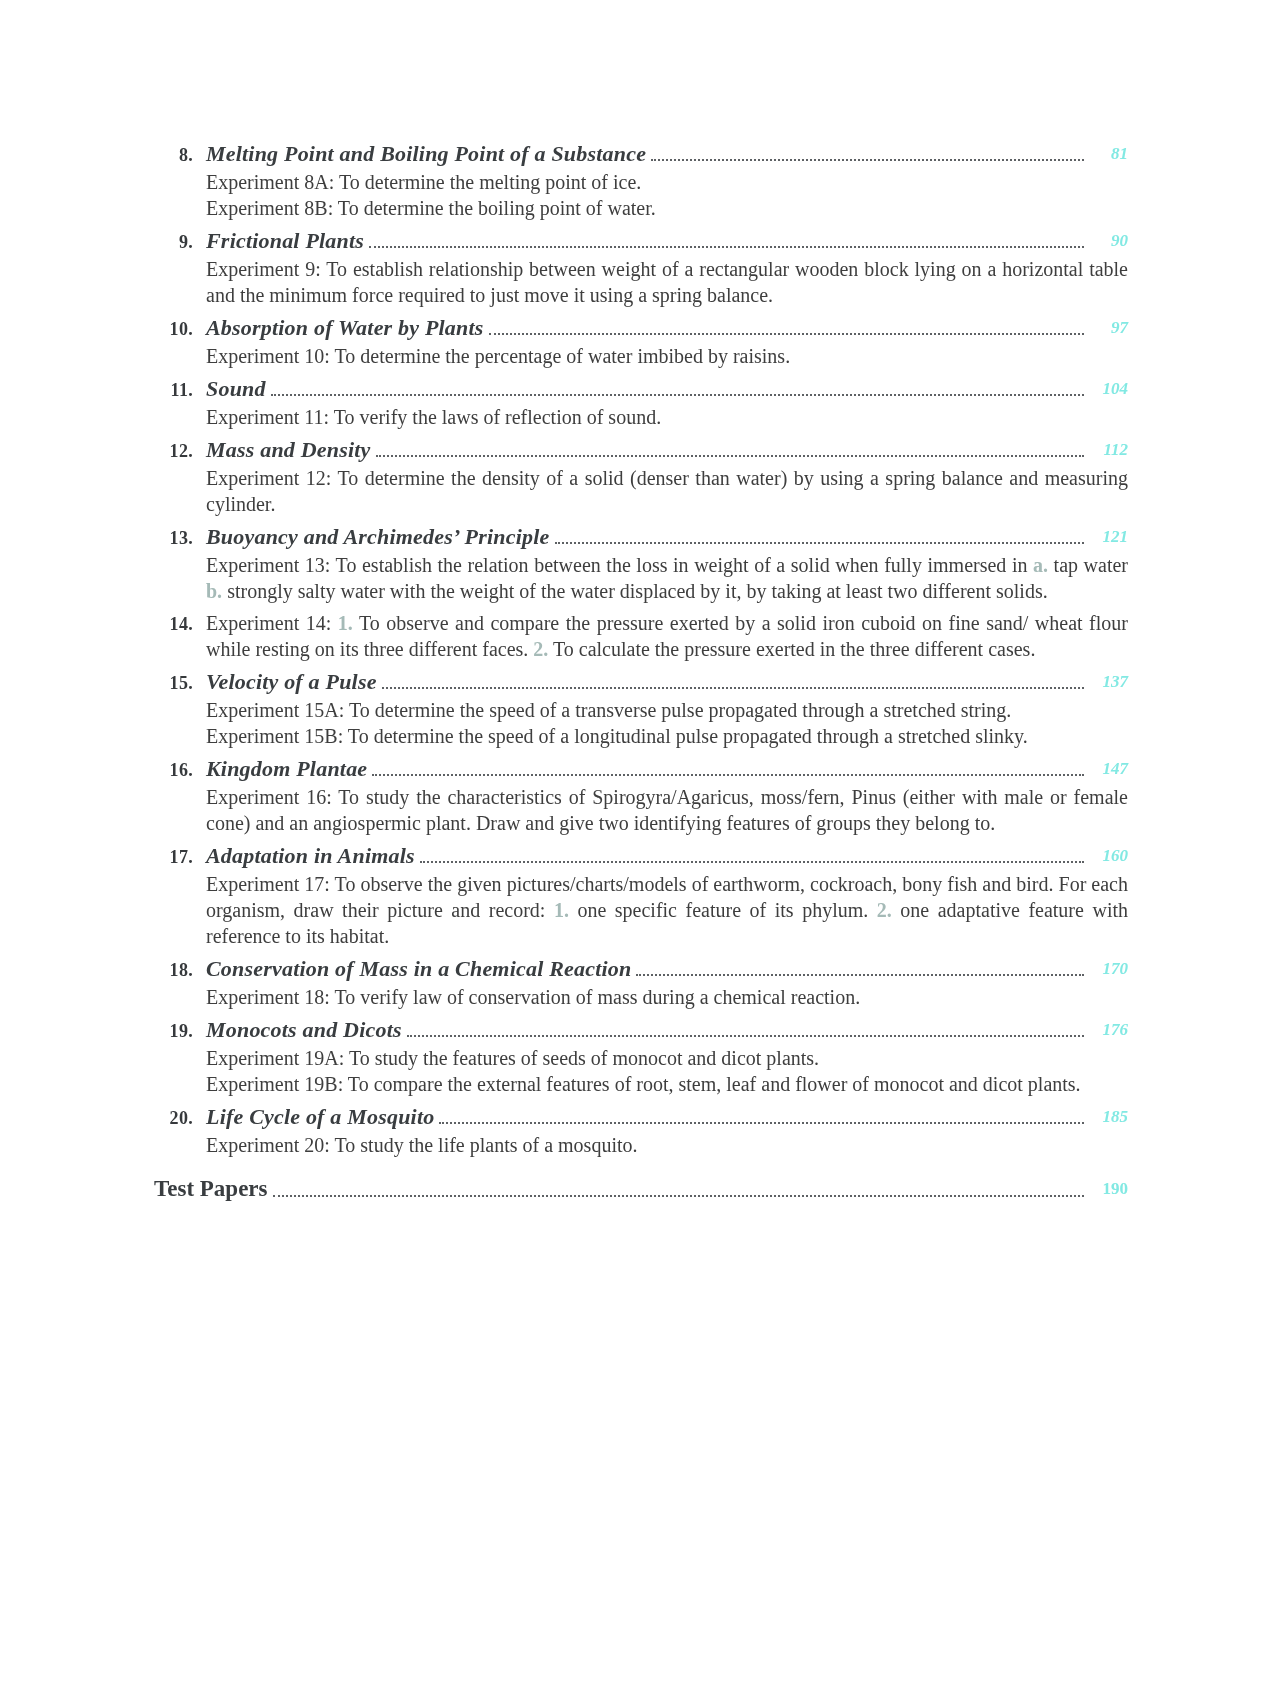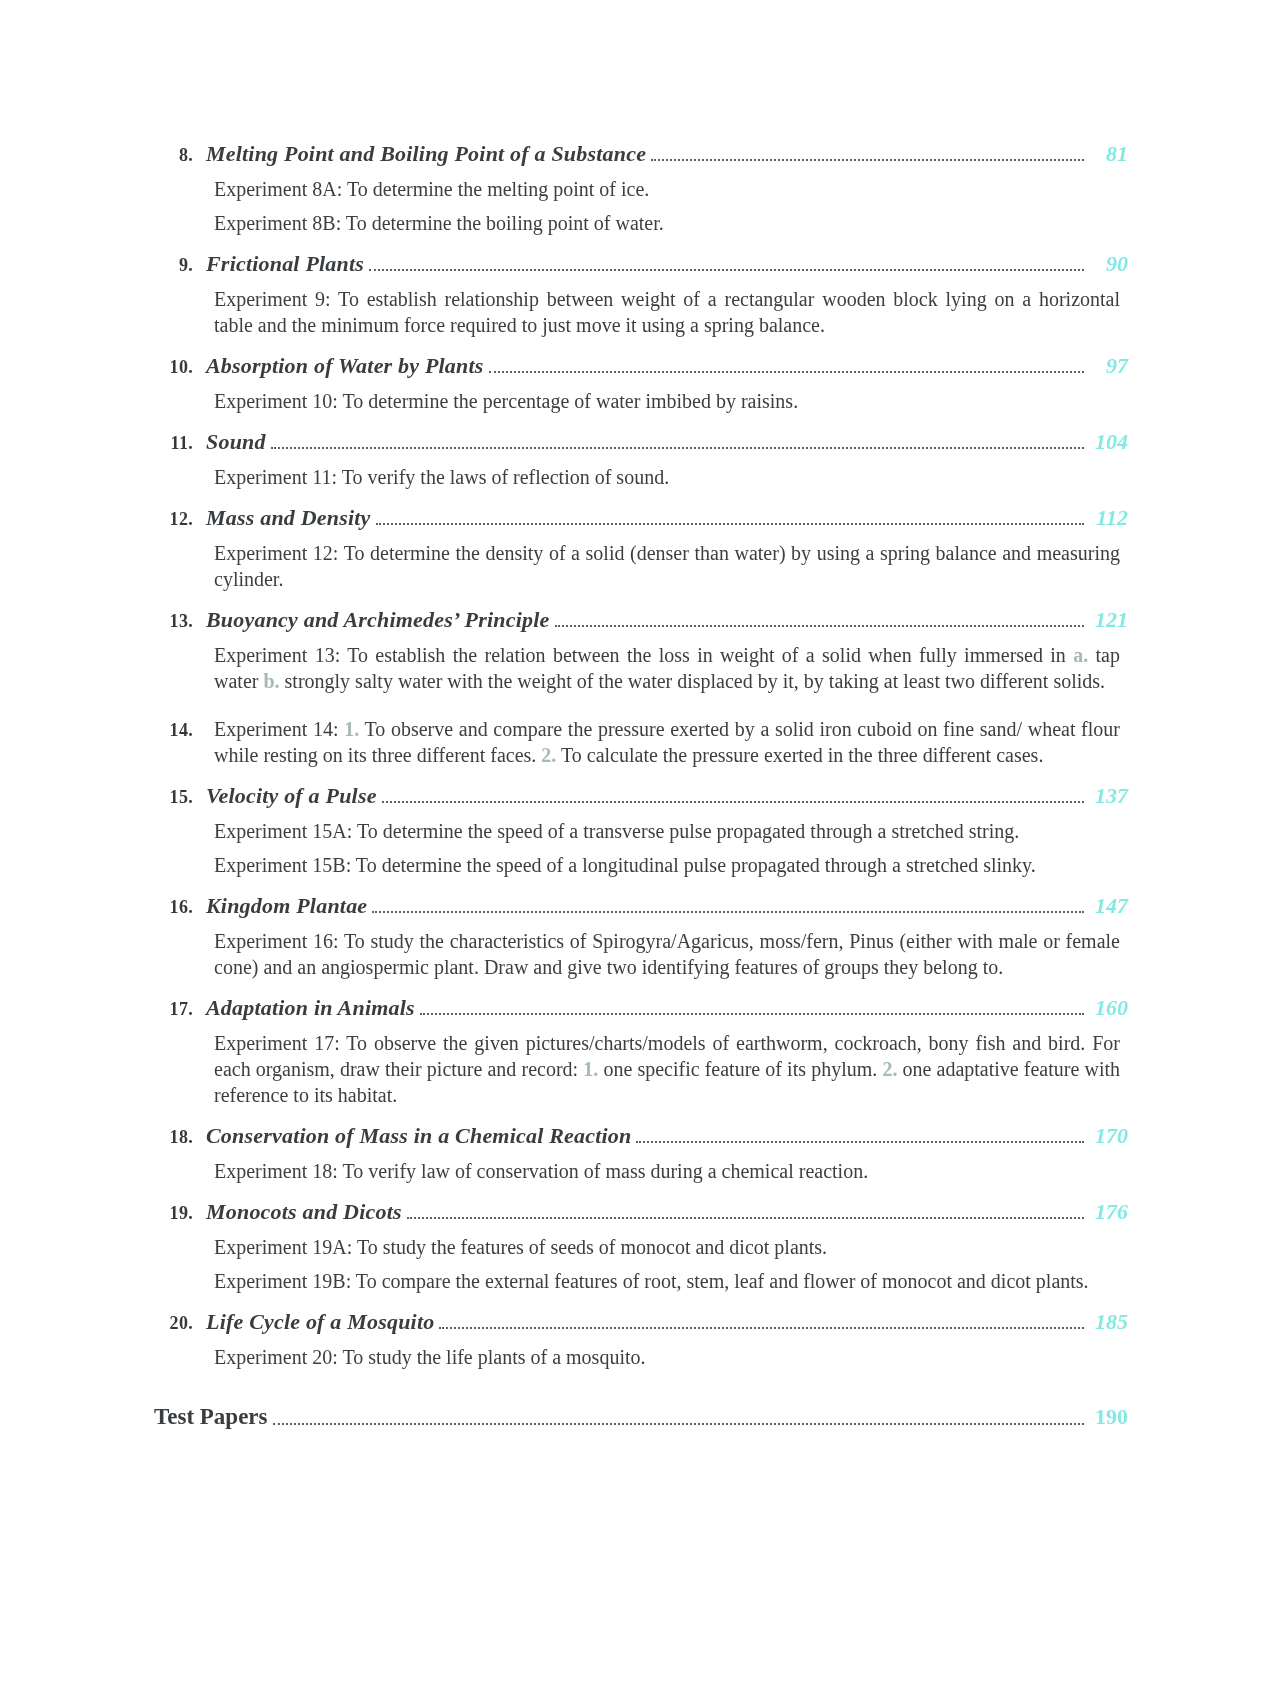--- a/index.html
+++ b/index.html
@@ -59,41 +59,41 @@
     border-bottom: 2px dotted #5d6164;
     margin: 0 4px 0 5px;
     align-self: flex-end;
     margin-bottom: 7px;
   }
   .pagenum {
     flex: 0 0 auto;
     min-width: 40px;
     text-align: right;
     font-weight: 700;
-    font-size: 22px;
+    font-size: 17px;
     color: #82e9e3;
   }
   .desc {
-    margin: 8px;
+    margin: 0;
     font-size: 20px;
     line-height: 26px;
     text-align: justify;
     color: #3e3e3e;
   }
   .seg-accent {
     color: #a5bab7;
     font-weight: 700;
   }
   .seg-italic {
   }
   .footer-row {
     display: flex;
     align-items: flex-start;
     margin-left: -6px;
-    margin-top: 24px;
+    margin-top: 16px;
     line-height: 30px;
   }
   .footer-title {
     font-weight: 700;
     font-size: 23px;
     color: #393d40;
     white-space: nowrap;
   }
 </style>
 </head>

